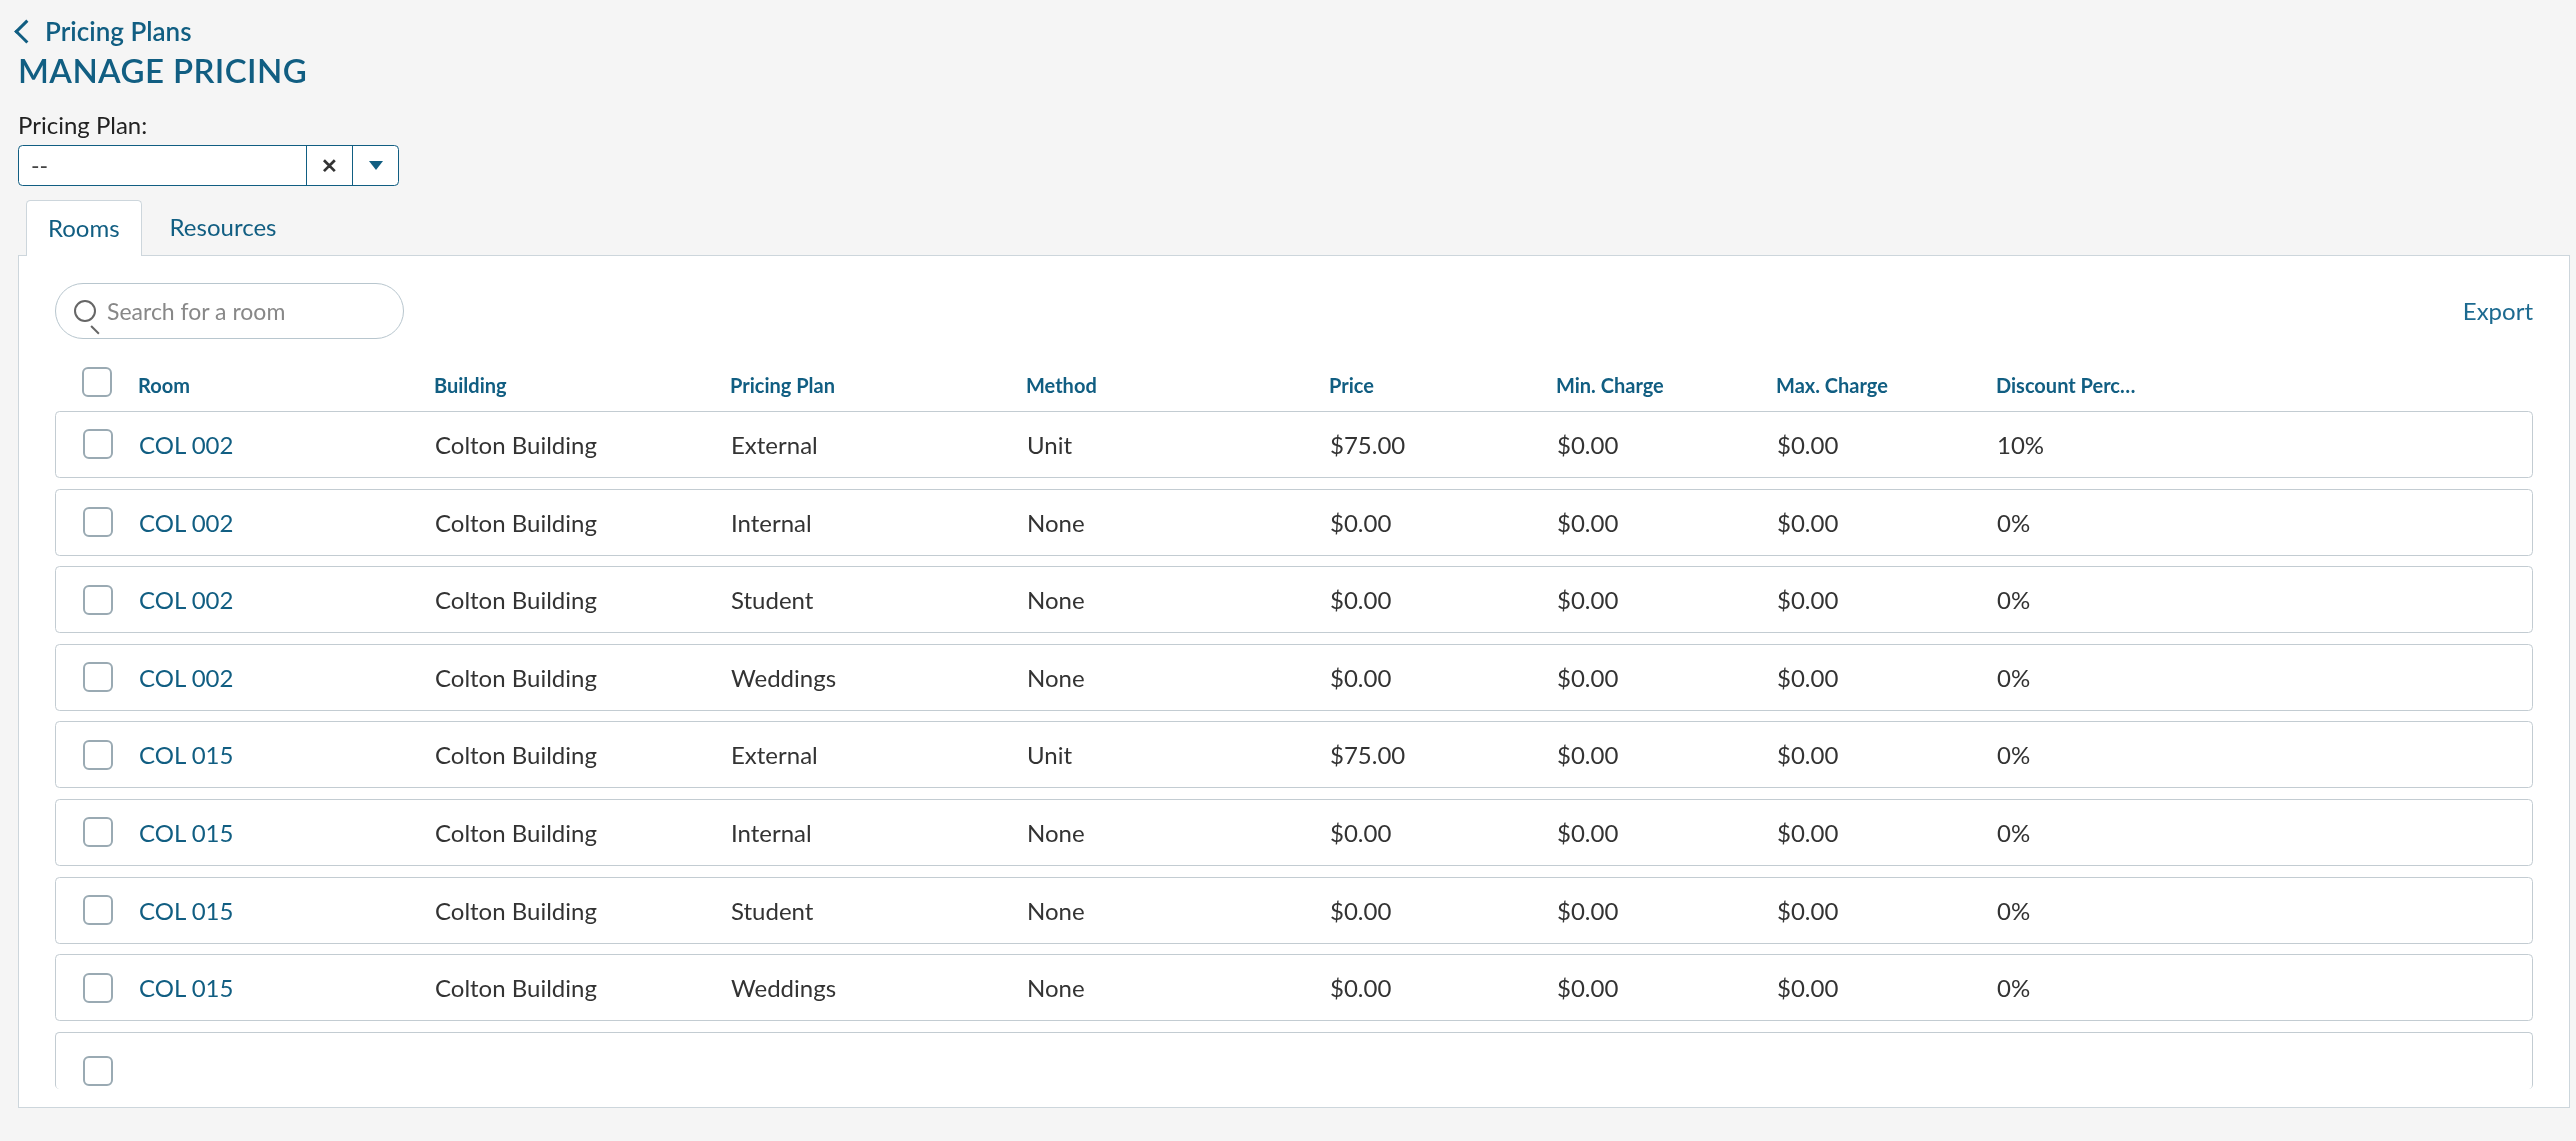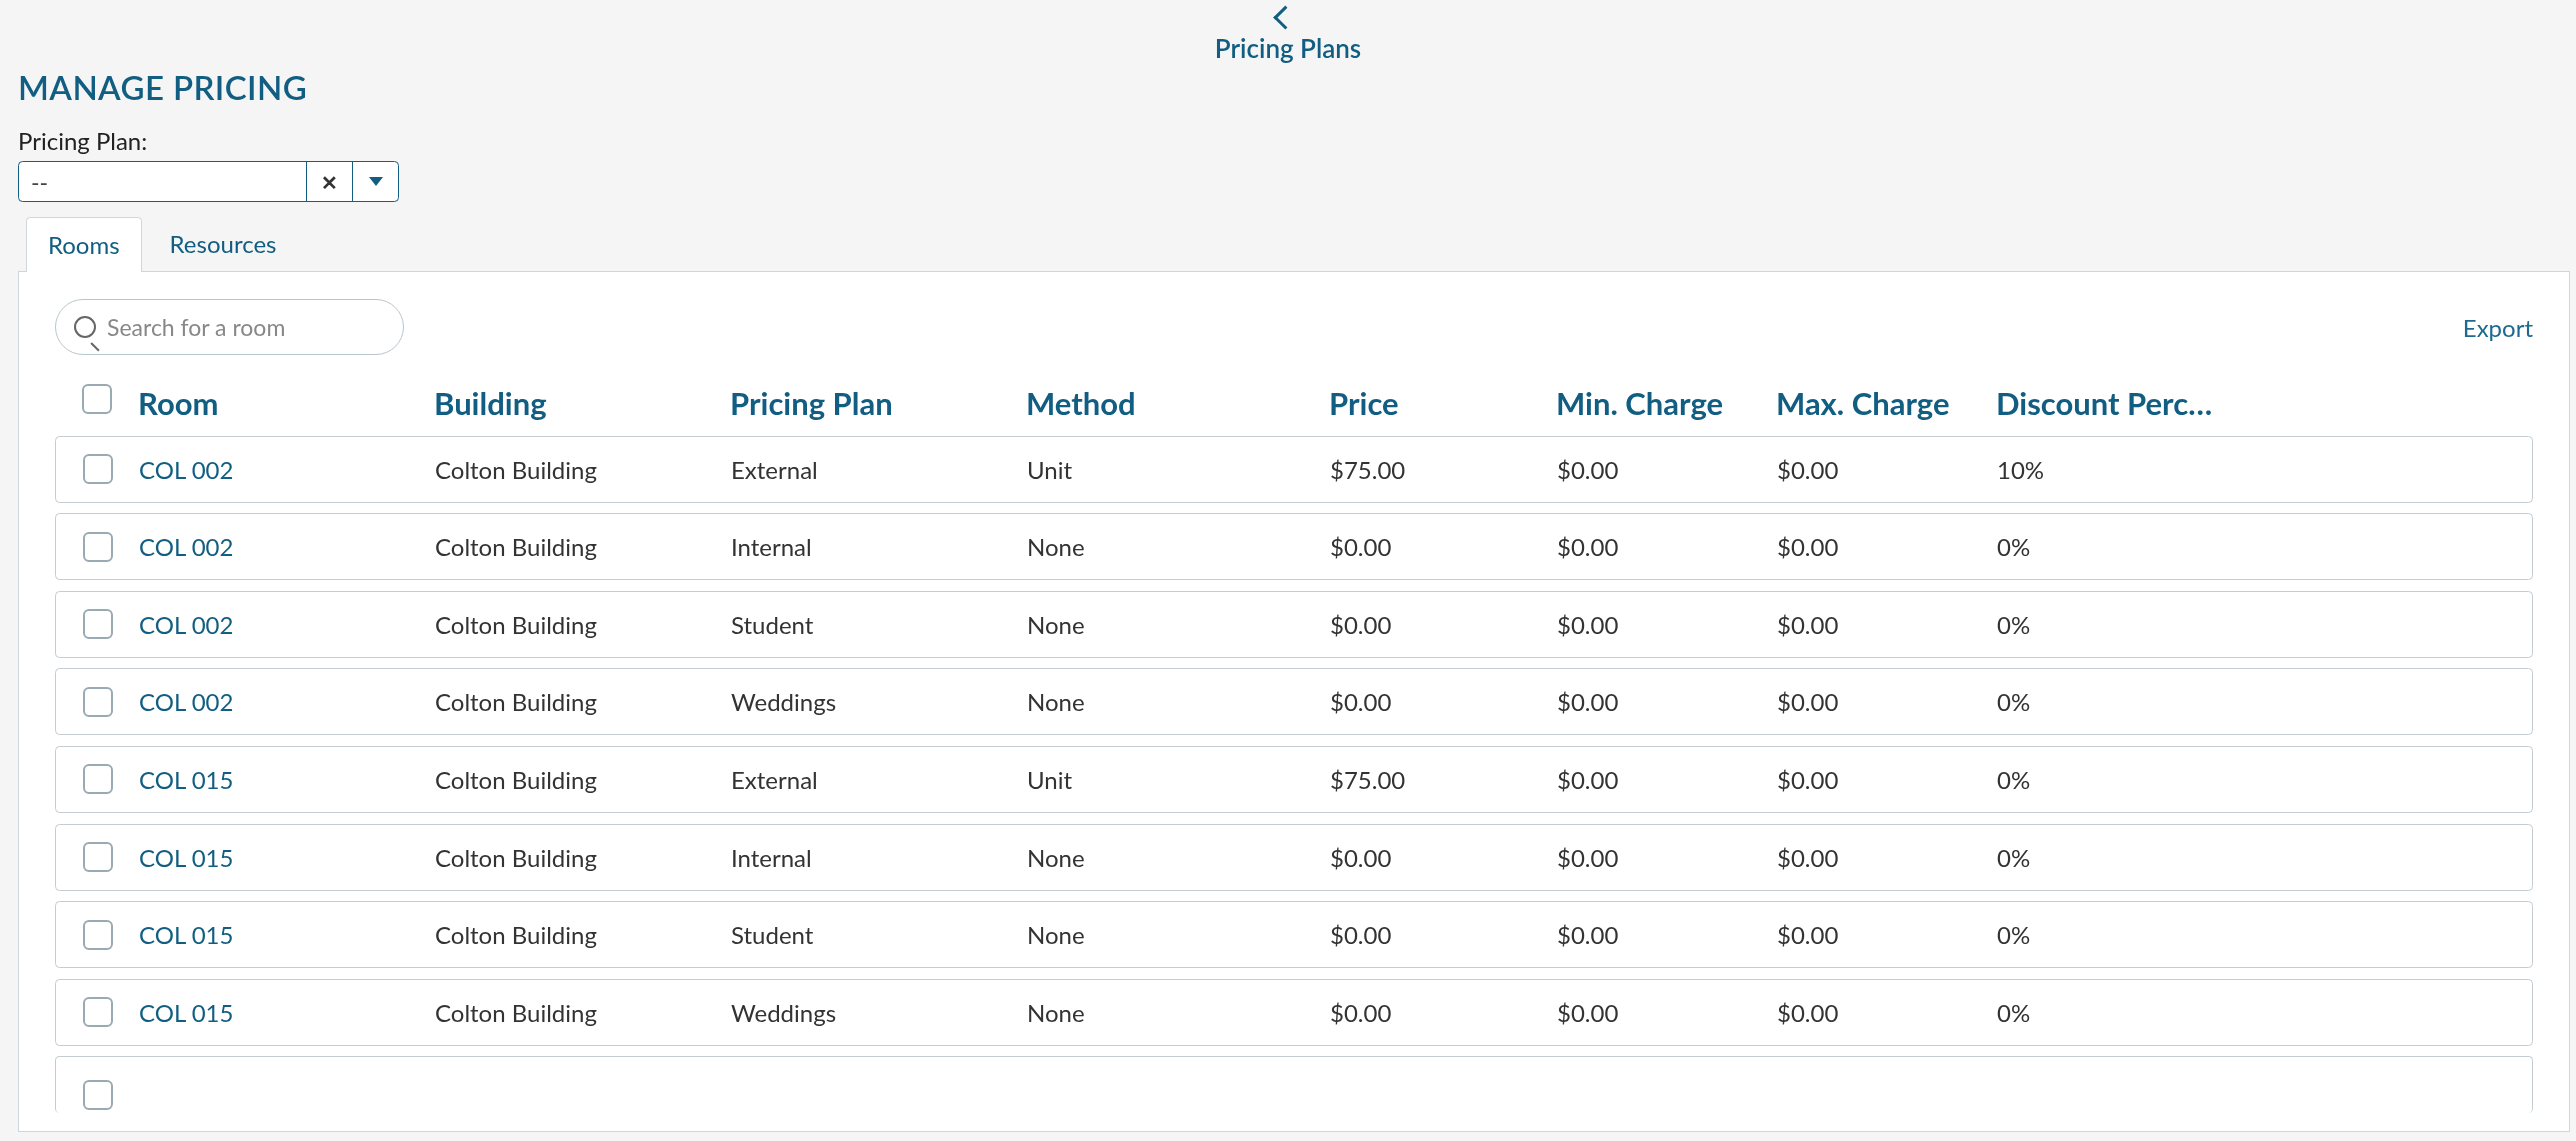--- a/index.html
+++ b/index.html
@@ -19,25 +19,24 @@
       font-size:23px;
       color:var(--text);
       background:var(--bg);
       width:2576px;
       -webkit-font-smoothing:antialiased;
     }
     .breadcrumb{
       display:flex;
       align-items:center;
       gap:6px;
-      padding:9px 18px 3px 18px;
+      padding:15px 18px 3px 18px;
       color:var(--teal);
       font-weight:600;
       font-size:26px;
-      flex-direction:column;
     }
     .chevron-left{
       display:inline-block;
       width:13.6px;height:13.6px;
       border-left:3.8px solid var(--teal);
       border-bottom:3.8px solid var(--teal);
       transform:rotate(45deg);
       margin-right:4.5px;
     }
     .page-title{
@@ -154,25 +153,25 @@
     .export-link{
       color:var(--teal-mid);
       font-size:24px;
       cursor:pointer;
     }
     .grid{
       width:100%;
     }
     .grid-header{
       display:flex;
-      align-items:flex-start;
+      align-items:flex-end;
       padding:10.6px 0 13.6px 0;
       color:var(--teal);
       font-weight:700;
-      font-size:31px;
+      font-size:20px;
     }
     .col-check{width:83px;display:flex;justify-content:center}
     .col-room{width:296px}
     .col-building{width:296px}
     .col-plan{width:296px}
     .col-method{width:303px}
     .col-price{width:227px}
     .col-min{width:220px}
     .col-max{width:220px}
     .col-disc{flex:1}

